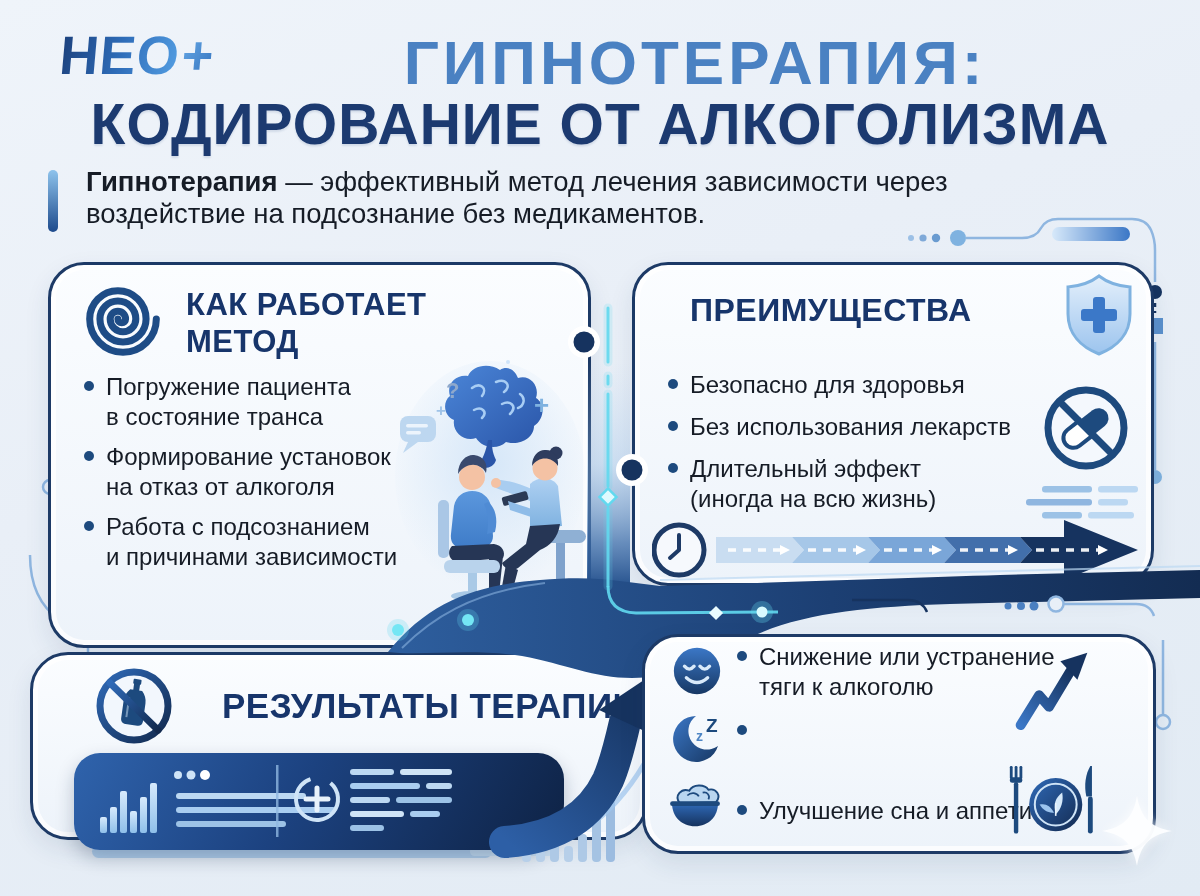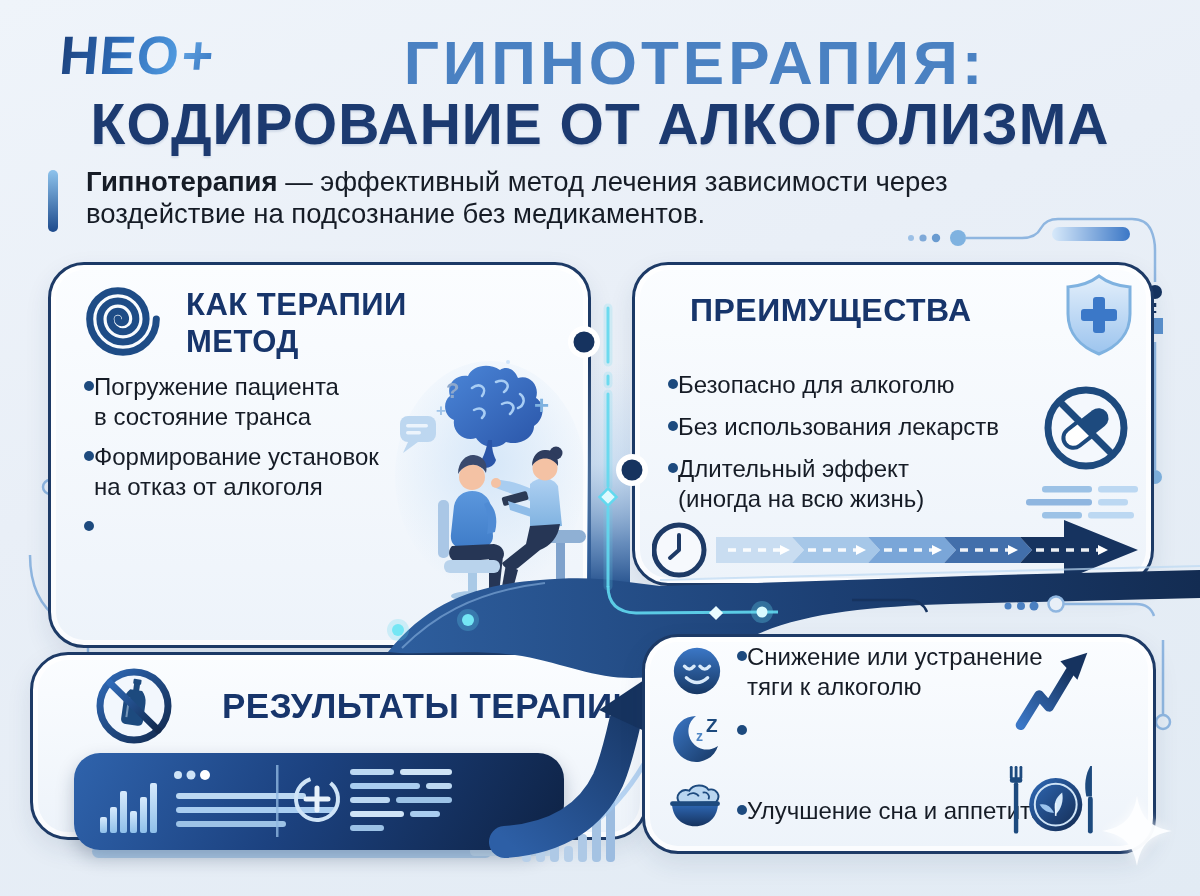--- a/index.html
+++ b/index.html
@@ -38,21 +38,21 @@
   #card-method{left:48px;top:262px;width:537px;height:380px;}
   #card-advantages{left:632px;top:262px;width:516px;height:318px;}
   #card-results{left:30px;top:652px;width:612px;height:182px;border-radius:38px;}
   #card-outcomes{left:642px;top:634px;width:508px;height:214px;z-index:6;}
 
   .card-h{position:absolute;font-weight:bold;color:#17356b;white-space:pre-line;}
   .h-method{left:186px;top:286px;font-size:31px;line-height:37px;letter-spacing:.5px;}
   .h-adv{left:690px;top:292px;width:362px;text-align:left;font-size:32px;letter-spacing:.5px;}
   .h-res{left:194px;top:686px;font-size:35px;letter-spacing:.5px;margin-left:28px;}
 
-  .bullet{position:absolute;display:flex;gap:0;}
+  .bullet{position:absolute;display:flex;gap:12px;}
   .dot{width:10px;height:10px;border-radius:50%;background:#1d4a7e;margin-top:9px;flex:none;}
   .b-text{font-size:24px;line-height:30px;color:#161c26;white-space:pre-line;}
 
   
   .panel-shadow{left:92px;top:845px;width:400px;height:13px;border-radius:7px;
     background:#a9c9e8;opacity:.9;z-index:3;}
   .panel-shadow2{left:470px;top:847px;width:86px;height:9px;border-radius:5px;
     background:#c6dcf0;opacity:.85;z-index:3;}
   .panel{left:74px;top:753px;width:490px;height:97px;z-index:4;
     border-radius:26px 26px 46px 26px;
@@ -111,35 +111,37 @@
   <div class="abs intro-bar"></div>
   <div class="abs intro"><b>Гипнотерапия</b><span> — эффективный метод лечения зависимости через воздействие на подсознание без медикаментов.</span></div>
 
   <div class="card" id="card-method"></div>
   <div class="card" id="card-advantages"></div>
   <div class="card" id="card-results"></div>
 
   <svg class="abs" style="left:82px;top:278px;" width="82" height="82" viewBox="0 0 64 64">
     <path d="M58,32 A26,26 0 1 1 6,32 A22,22 0 1 1 50,32 A18,18 0 1 1 14,32 A14,14 0 1 1 42,32 A10,10 0 1 1 22,32 A6,6 0 1 1 34,32 A3,3 0 1 1 28,32" fill="none" stroke="#1e4c86" stroke-width="5.5" stroke-linecap="round"></path>
   </svg>
-  <div class="card-h h-method">КАК ТЕРАПИИ
+  <div class="card-h h-method">КАК РАБОТАЕТ
 МЕТОД</div>
 
   <div class="bullet" style="left:84px;top:372px;width:330px;">
     <span class="dot"></span>
     <span class="b-text">Погружение пациента
 в состояние транса</span>
   </div>
   <div class="bullet" style="left:84px;top:442px;width:330px;">
     <span class="dot"></span>
     <span class="b-text">Формирование установок
 на отказ от алкоголя</span>
   </div>
   <div class="bullet" style="left:84px;top:512px;width:340px;">
     <span class="dot"></span>
+    <span class="b-text">Работа с подсознанием
+и причинами зависимости</span>
   </div>
 
   <svg class="abs" style="left:388px;top:354px;" width="208" height="252" viewBox="0 0 208 252">
     <defs>
       <radialGradient id="illGlow" cx=".5" cy=".45" r=".55">
         <stop offset="0" stop-color="#d4e6f8" stop-opacity=".95"></stop>
         <stop offset="1" stop-color="#d4e6f8" stop-opacity="0"></stop>
       </radialGradient>
       <linearGradient id="brainG" x1="0" y1="0" x2="1" y2="1">
         <stop offset="0" stop-color="#4b86d8"></stop>
@@ -209,21 +211,21 @@
           <stop offset="1" stop-color="#9cc4ee"></stop>
       </linearGradient>
     </defs>
     <path d="M37,4 C46,11 56,14 68,15 L68,42 C68,62 55,75 37,82 C19,75 6,62 6,42 L6,15 C18,14 28,11 37,4 Z" fill="url(#shieldG)" stroke="#7fb2e0" stroke-width="3"></path>
     <rect x="31" y="25" width="12" height="36" rx="3" fill="#3b78c8"></rect>
     <rect x="19" y="37" width="36" height="12" rx="3" fill="#3b78c8"></rect>
   </svg>
 
   <div class="bullet" style="left:668px;top:370px;width:340px;">
     <span class="dot"></span>
-    <span class="b-text">Безопасно для алкоголю</span>
+    <span class="b-text">Безопасно для здоровья</span>
   </div>
   <div class="bullet" style="left:668px;top:412px;width:360px;">
     <span class="dot"></span>
     <span class="b-text">Без использования лекарств</span>
   </div>
   <div class="bullet" style="left:668px;top:454px;width:340px;">
     <span class="dot"></span>
     <span class="b-text">Длительный эффект
 (иногда на всю жизнь)</span>
   </div>

